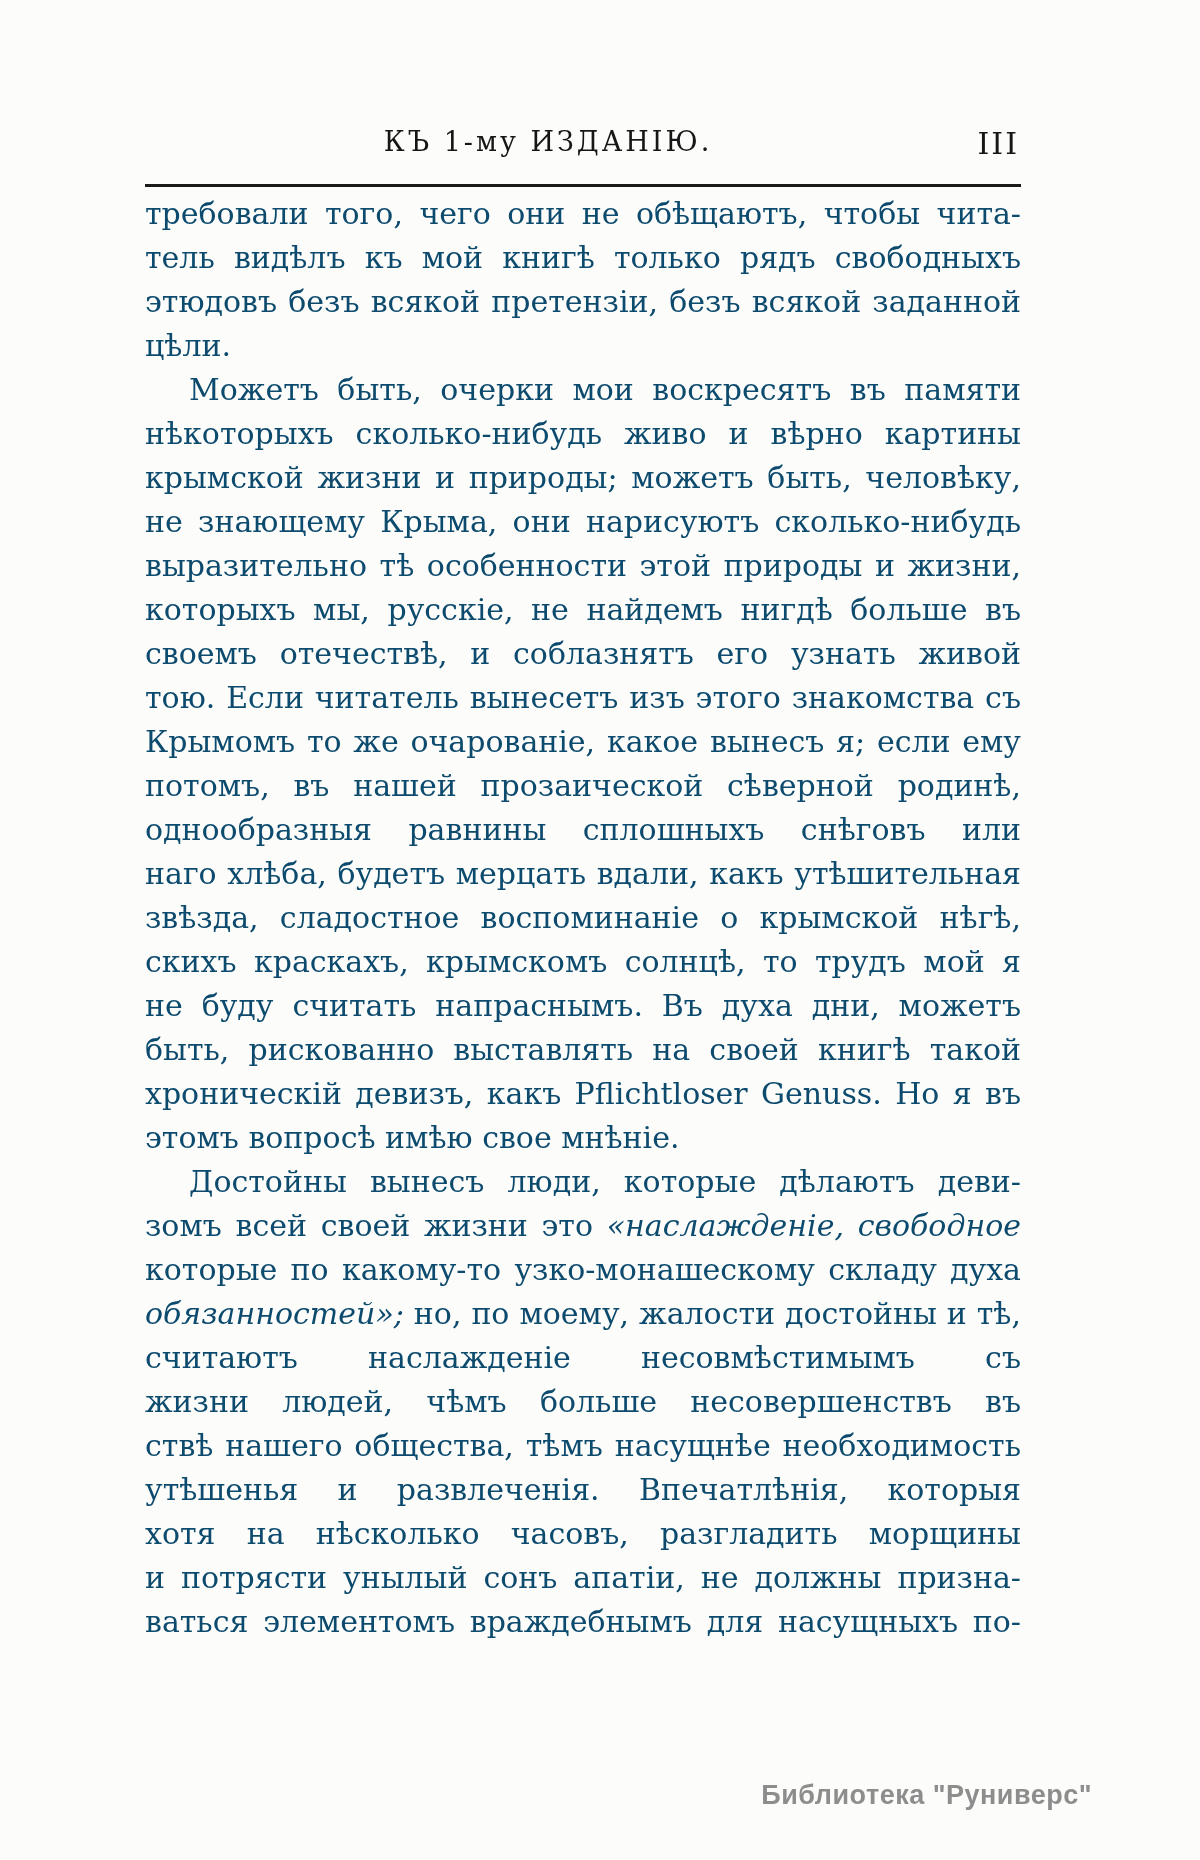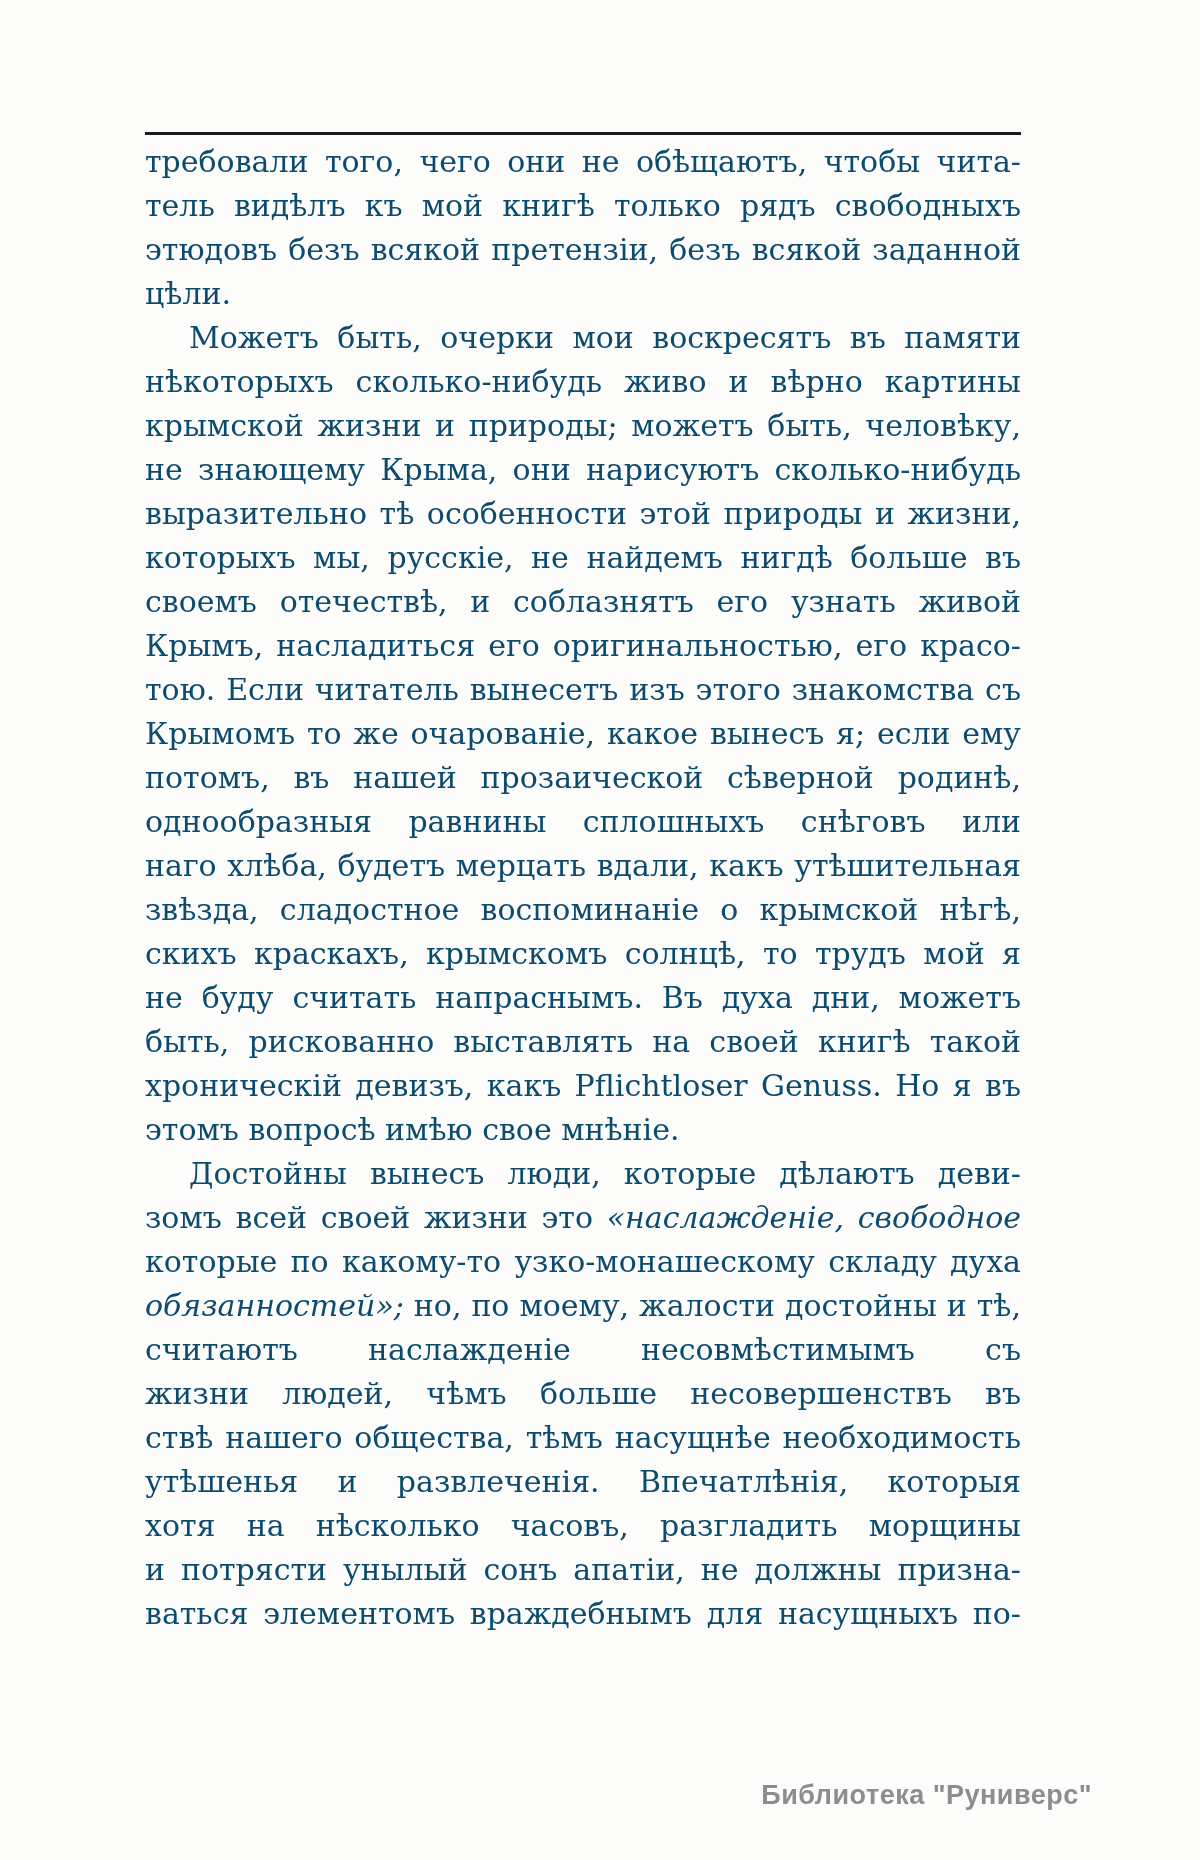--- a/index.html
+++ b/index.html
@@ -83,34 +83,37 @@
     font-size: 27px;
     color: #8d8d8d;
     letter-spacing: 0.5px;
   }
 </style>
 </head>
 <body>
 
 <div class="page">
   <div class="content">
+    <div class="header">
+      <div class="header-title">КЪ 1-му ИЗДАНІЮ.</div>
+      <div class="page-number">III</div>
+    </div>
     <div class="rule"></div>
     <div class="body-text">
         <div class="line"><span>требовали того, чего они не обѣщаютъ, чтобы чита-</span></div>
         <div class="line"><span>тель видѣлъ къ мой книгѣ только рядъ свободныхъ</span></div>
         <div class="line"><span>этюдовъ безъ всякой претензіи, безъ всякой заданной</span></div>
         <div class="line flush"><span>цѣли.</span></div>
         <div class="line indent"><span>Можетъ быть, очерки мои воскресятъ въ памяти</span></div>
         <div class="line"><span>нѣкоторыхъ сколько-нибудь живо и вѣрно картины</span></div>
         <div class="line"><span>крымской жизни и природы; можетъ быть, человѣку,</span></div>
         <div class="line"><span>не знающему Крыма, они нарисуютъ сколько-нибудь</span></div>
         <div class="line"><span>выразительно тѣ особенности этой природы и жизни,</span></div>
         <div class="line"><span>которыхъ мы, русскіе, не найдемъ нигдѣ больше въ</span></div>
         <div class="line"><span>своемъ отечествѣ, и соблазнятъ его узнать живой</span></div>
-        <div class="line"><span>Крымъ, насладиться его оригинальностью, его красо-</span></div>
         <div class="line"><span>тою. Если читатель вынесетъ изъ этого знакомства съ</span></div>
         <div class="line"><span>Крымомъ то же очарованіе, какое вынесъ я; если ему</span></div>
         <div class="line"><span>потомъ, въ нашей прозаической сѣверной родинѣ, сквозь</span></div>
         <div class="line"><span>однообразныя равнины сплошныхъ снѣговъ или сплош-</span></div>
         <div class="line"><span>наго хлѣба, будетъ мерцать вдали, какъ утѣшительная</span></div>
         <div class="line"><span>звѣзда, сладостное воспоминаніе о крымской нѣгѣ, крым-</span></div>
         <div class="line"><span>скихъ краскахъ, крымскомъ солнцѣ, то трудъ мой я</span></div>
         <div class="line"><span>не буду считать напраснымъ. Въ духа дни, можетъ</span></div>
         <div class="line"><span>быть, рискованно выставлять на своей книгѣ такой ана-</span></div>
         <div class="line"><span>хроническій девизъ, какъ Pflichtloser Genuss. Но я въ</span></div>

